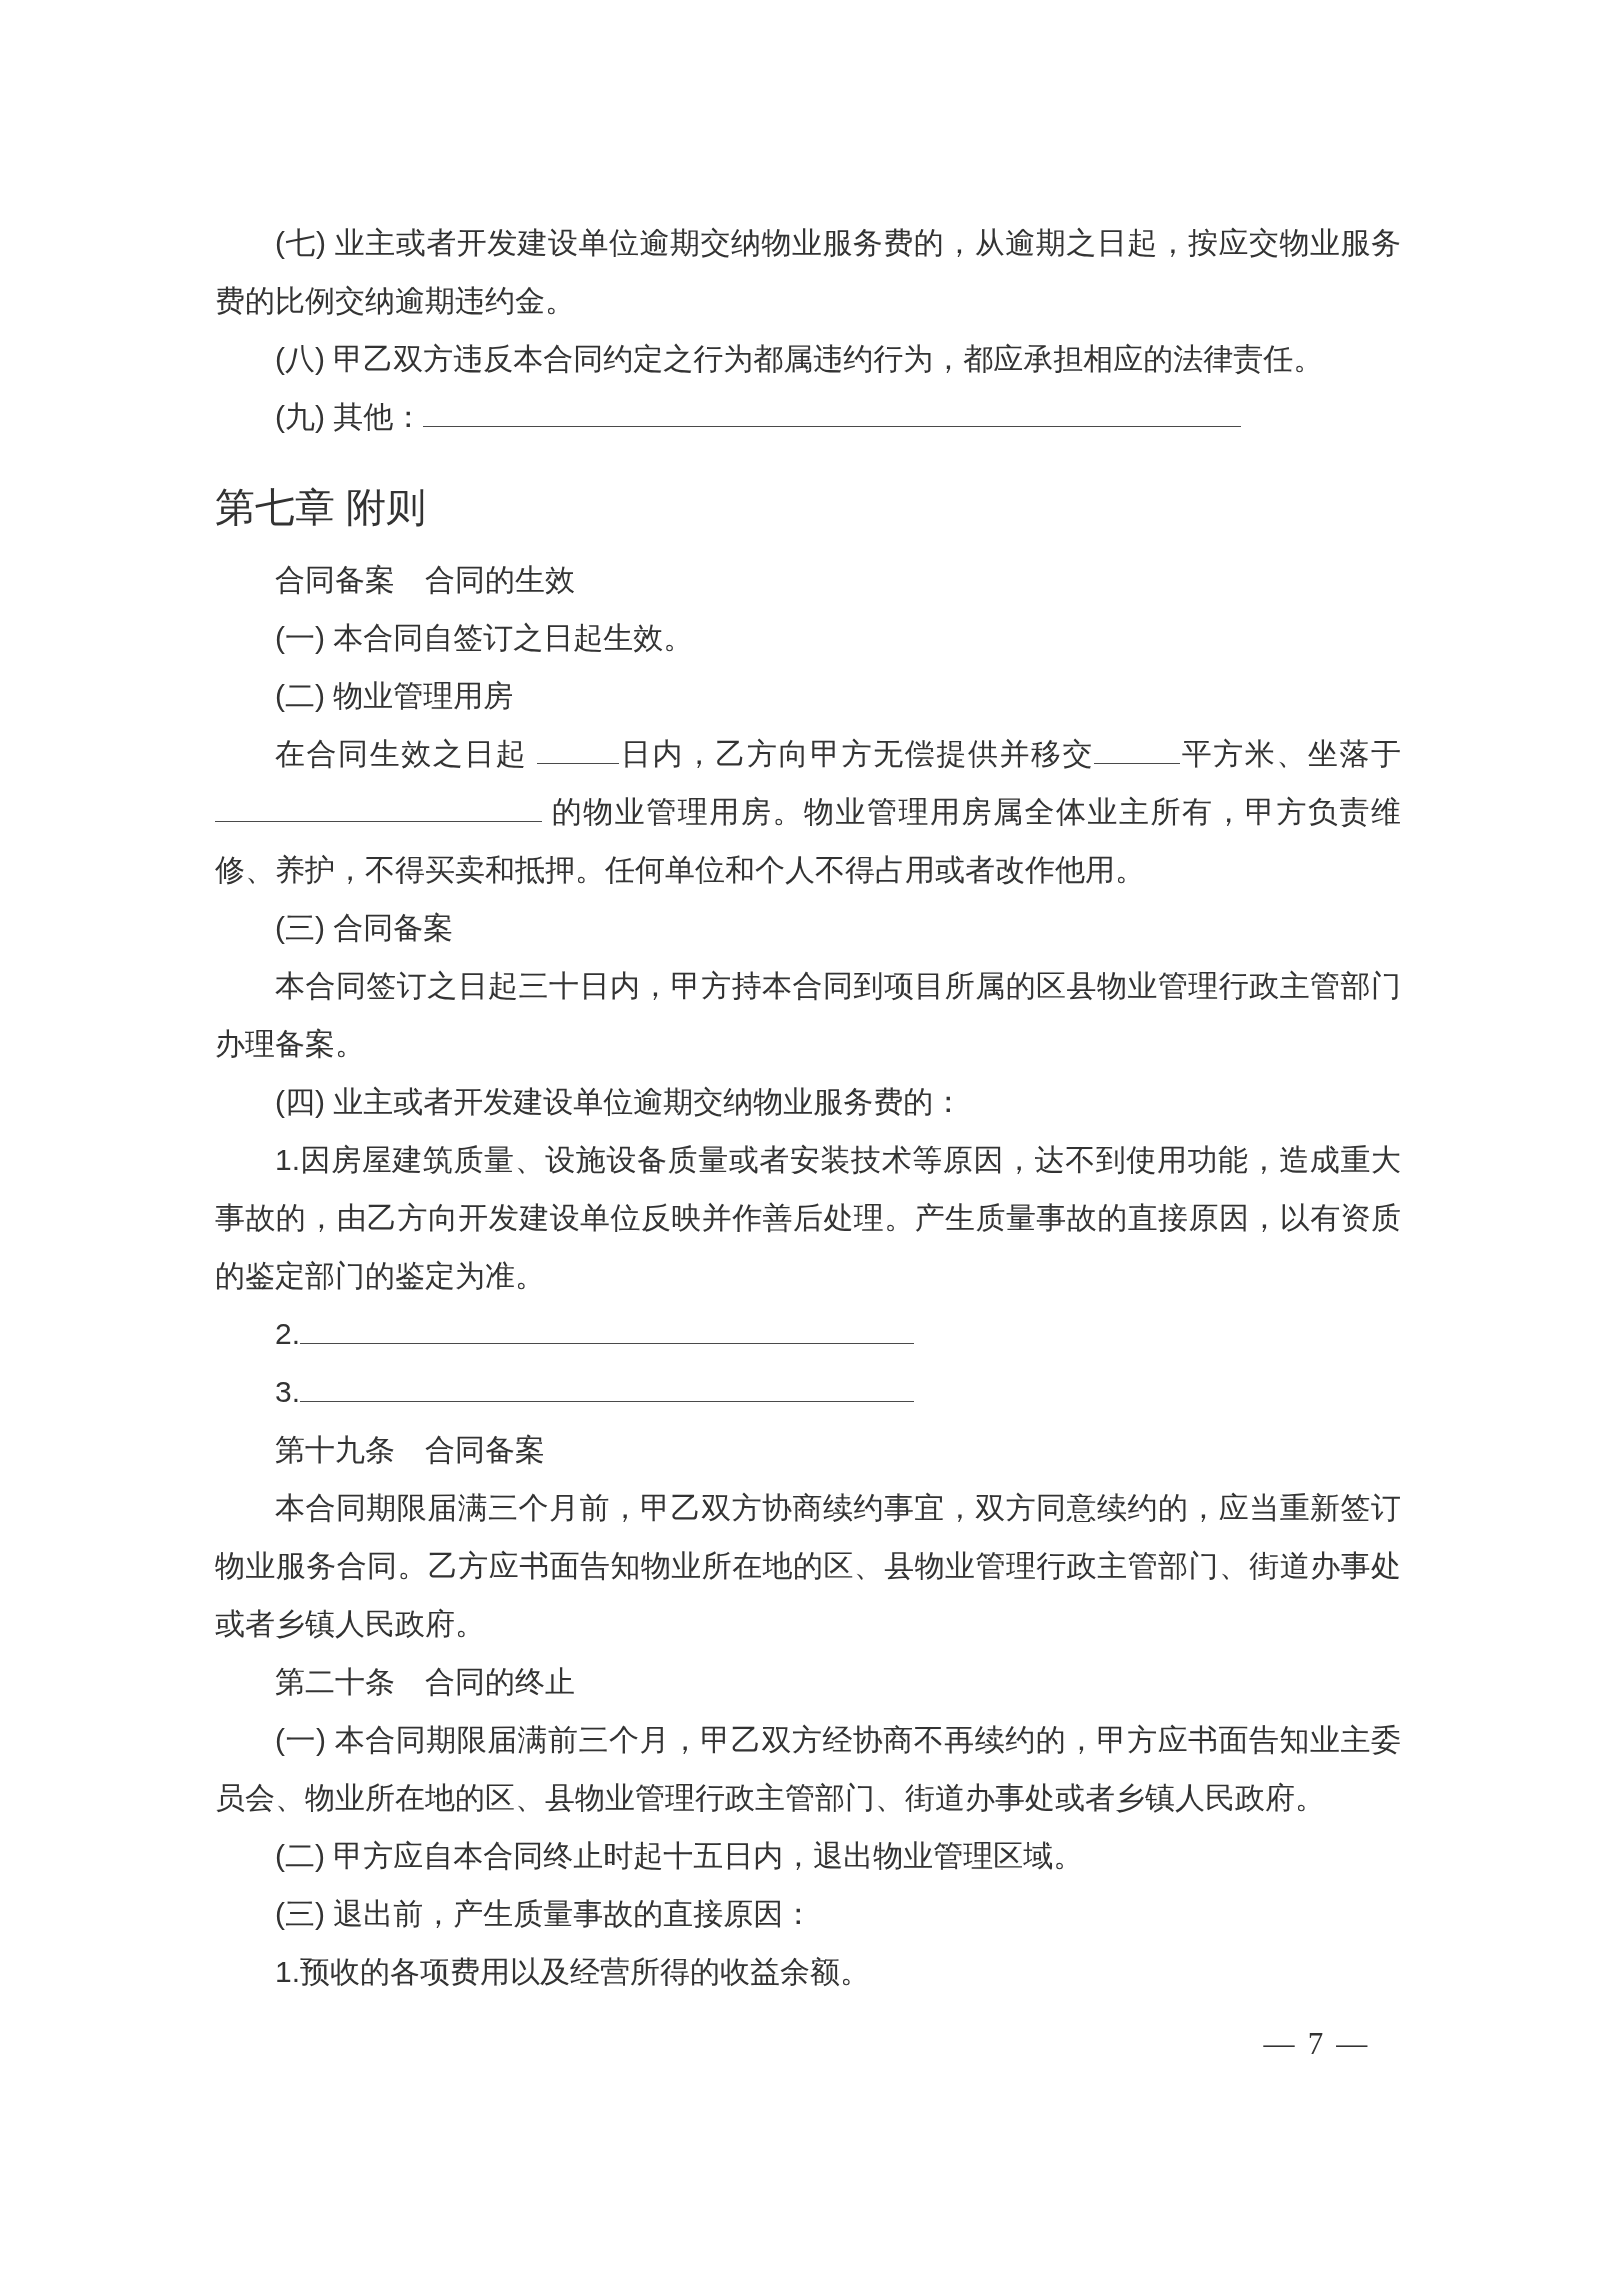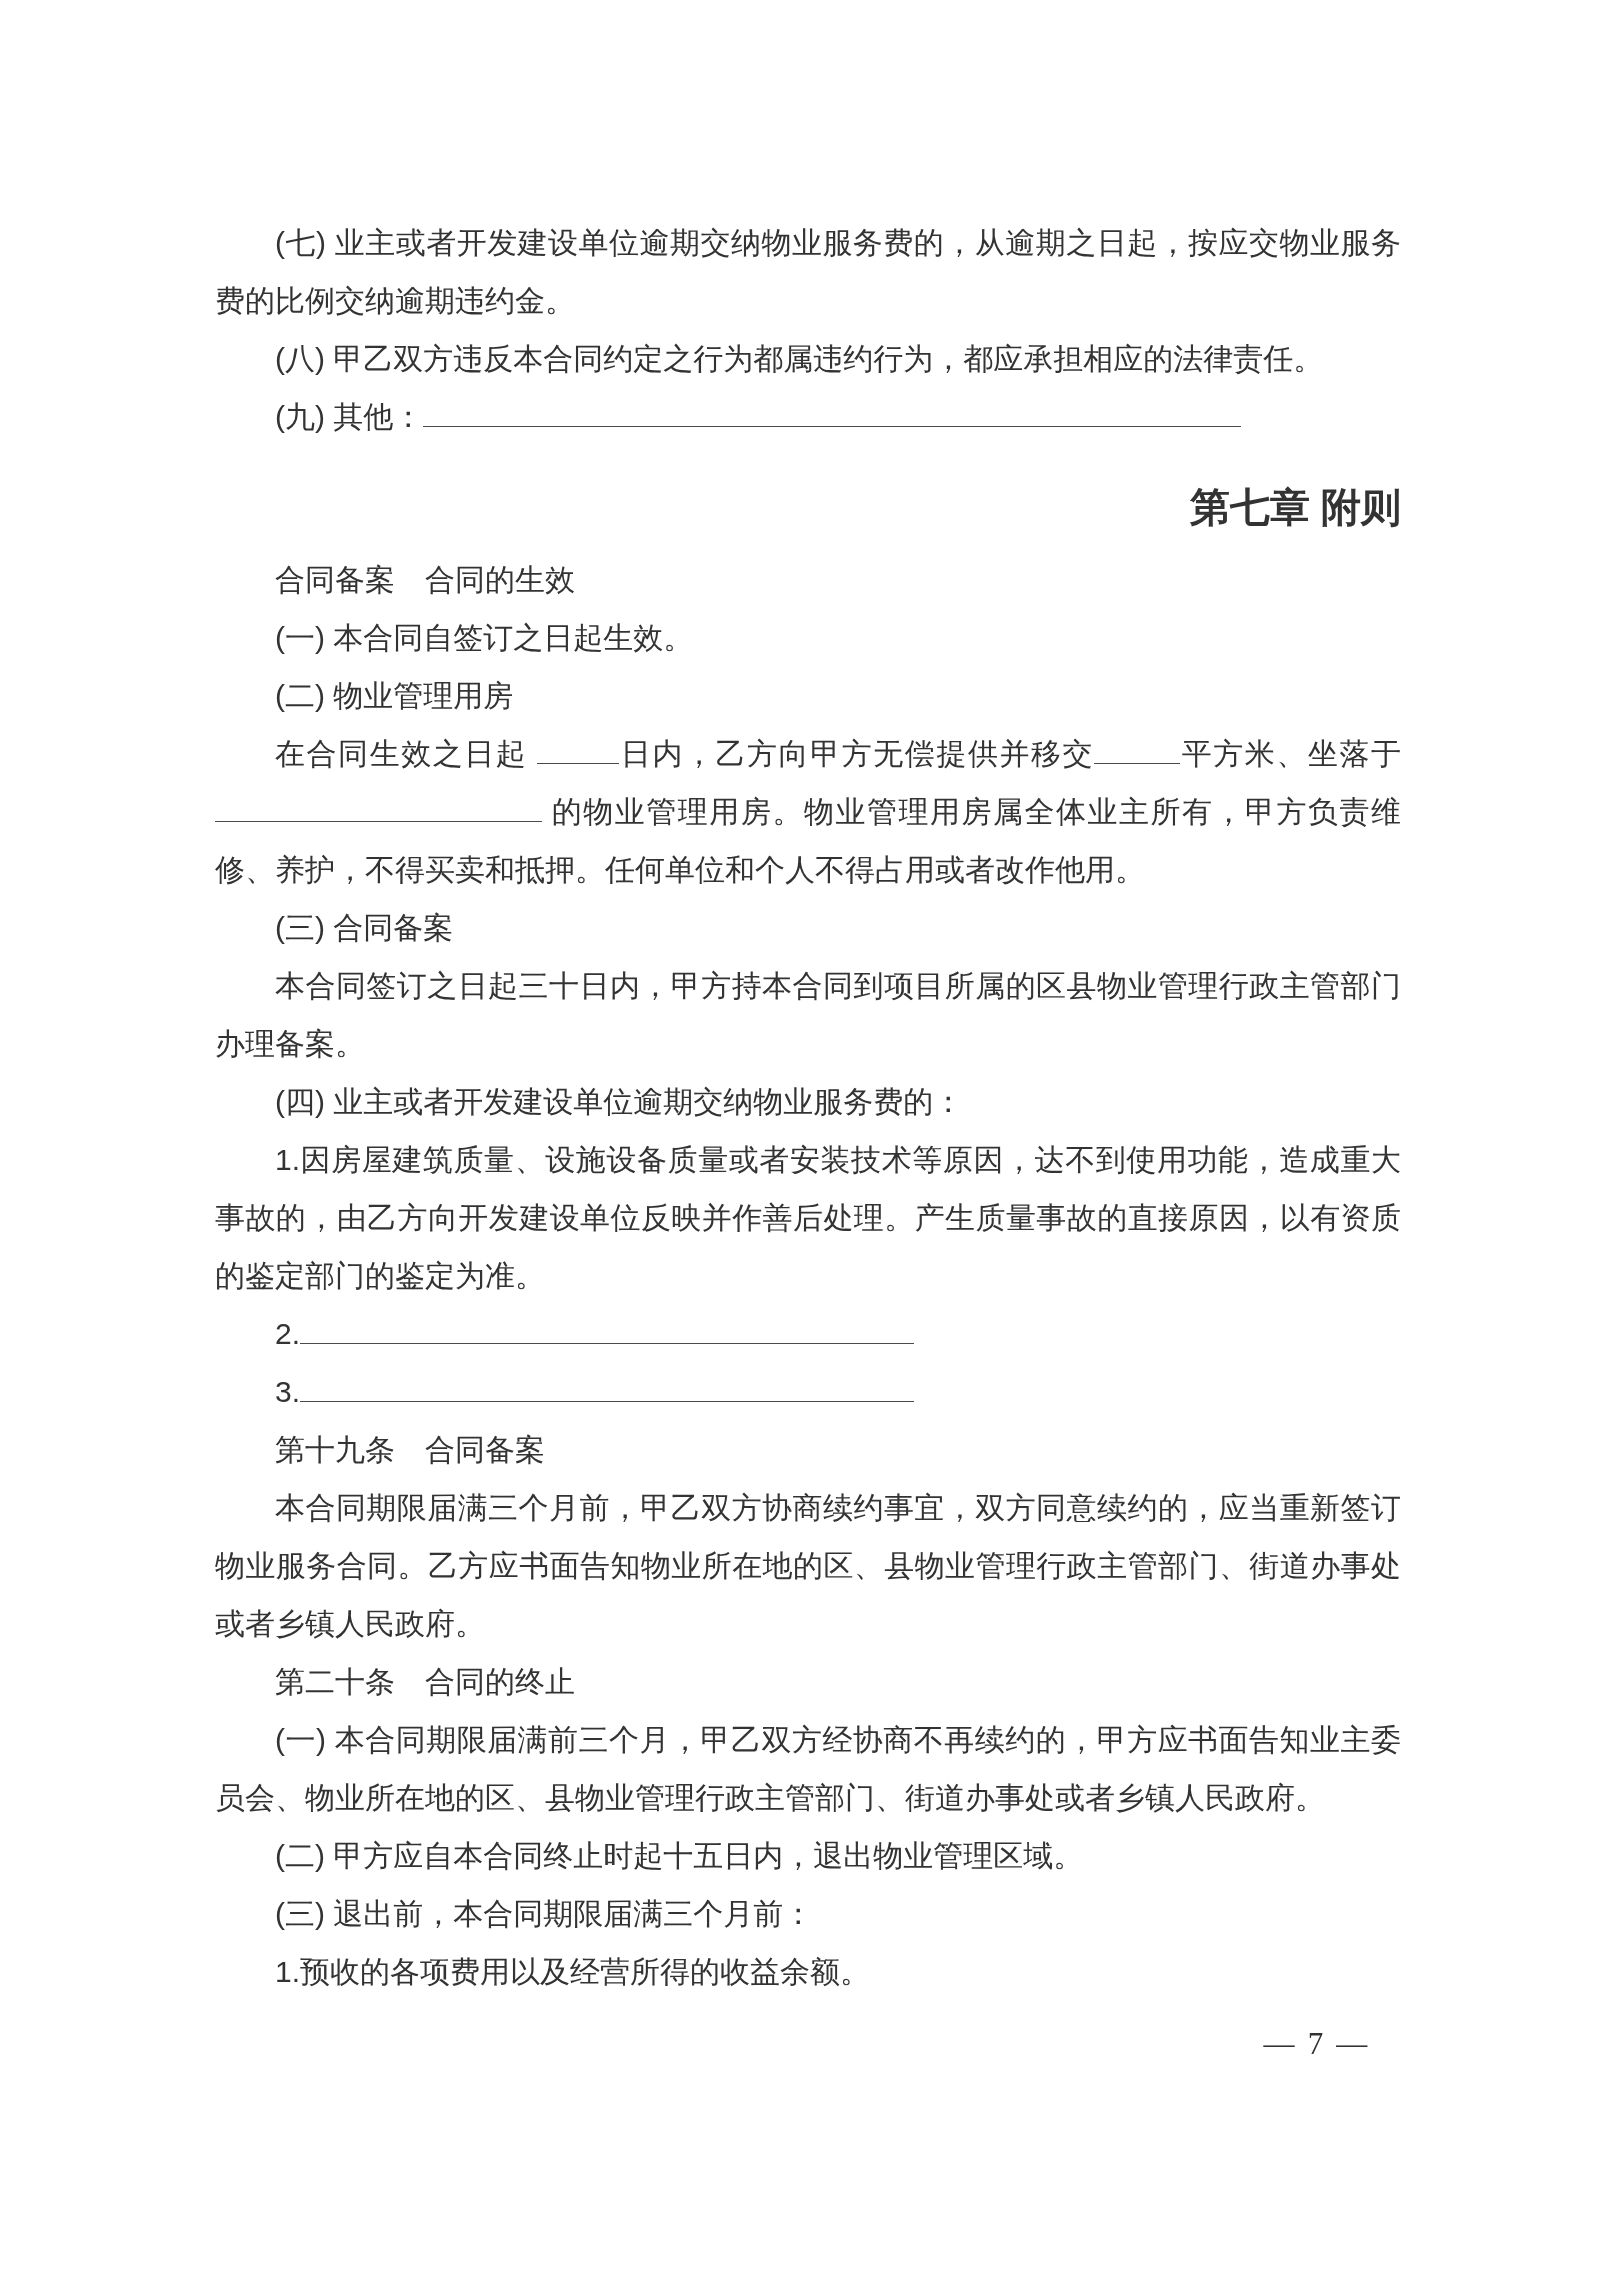--- a/index.html
+++ b/index.html
@@ -23,24 +23,24 @@
   .para {
     margin: 0;
     text-indent: 60px;
     text-align: justify;
   }
   .para.no-justify {
     text-align: left;
   }
   .chapter-title {
     margin: 27px 0 9px 0;
-    text-align: right;
+    text-align: left;
     text-indent: 0;
     font-size: 40px;
-    font-weight: 700;
+    font-weight: 400;
     line-height: 69px;
     color: #333333;
   }
   .blank {
     display: inline-block;
     border-bottom: 1.8px solid #4a4a4a;
     height: 0;
     vertical-align: baseline;
   }
   .b90  { width: 82px; }
@@ -96,20 +96,20 @@
   <p class="para">第十九条　合同备案</p>
 
   <p class="para">本合同期限届满三个月前，甲乙双方协商续约事宜，双方同意续约的，应当重新签订物业服务合同。乙方应书面告知物业所在地的区、县物业管理行政主管部门、街道办事处或者乡镇人民政府。</p>
 
   <p class="para">第二十条　合同的终止</p>
 
   <p class="para">(一) 本合同期限届满前三个月，甲乙双方经协商不再续约的，甲方应书面告知业主委员会、物业所在地的区、县物业管理行政主管部门、街道办事处或者乡镇人民政府。</p>
 
   <p class="para">(二) 甲方应自本合同终止时起十五日内，退出物业管理区域。</p>
 
-  <p class="para">(三) 退出前，本合同期限届满三个月前：</p>
+  <p class="para">(三) 退出前，产生质量事故的直接原因：</p>
 
   <p class="para">1.预收的各项费用以及经营所得的收益余额。</p>
 
   <div class="page-footer">— 7 —</div>
 
 </div>
 
 
 </body></html>

